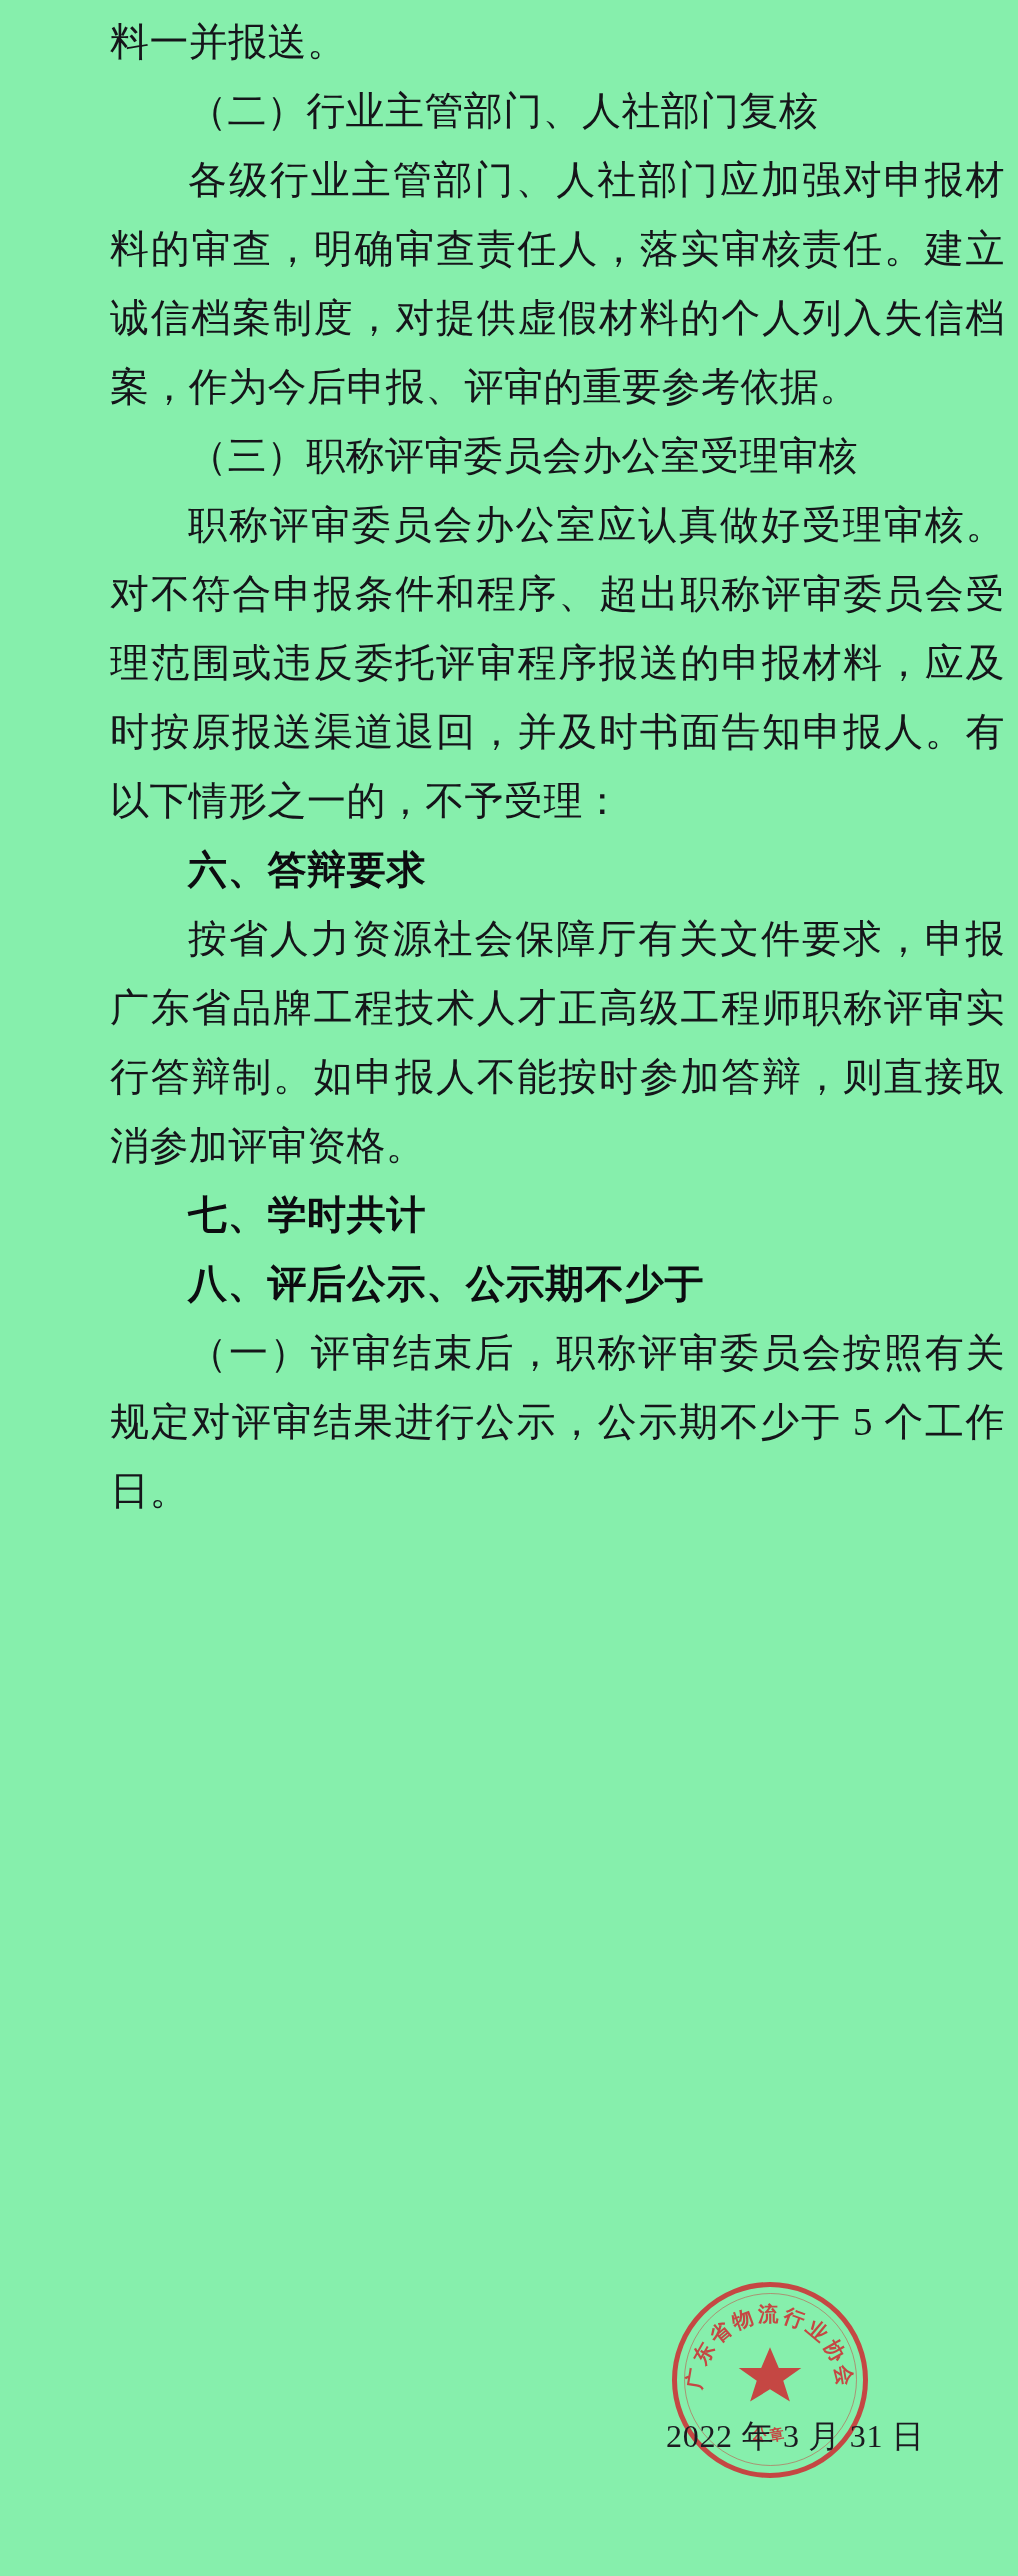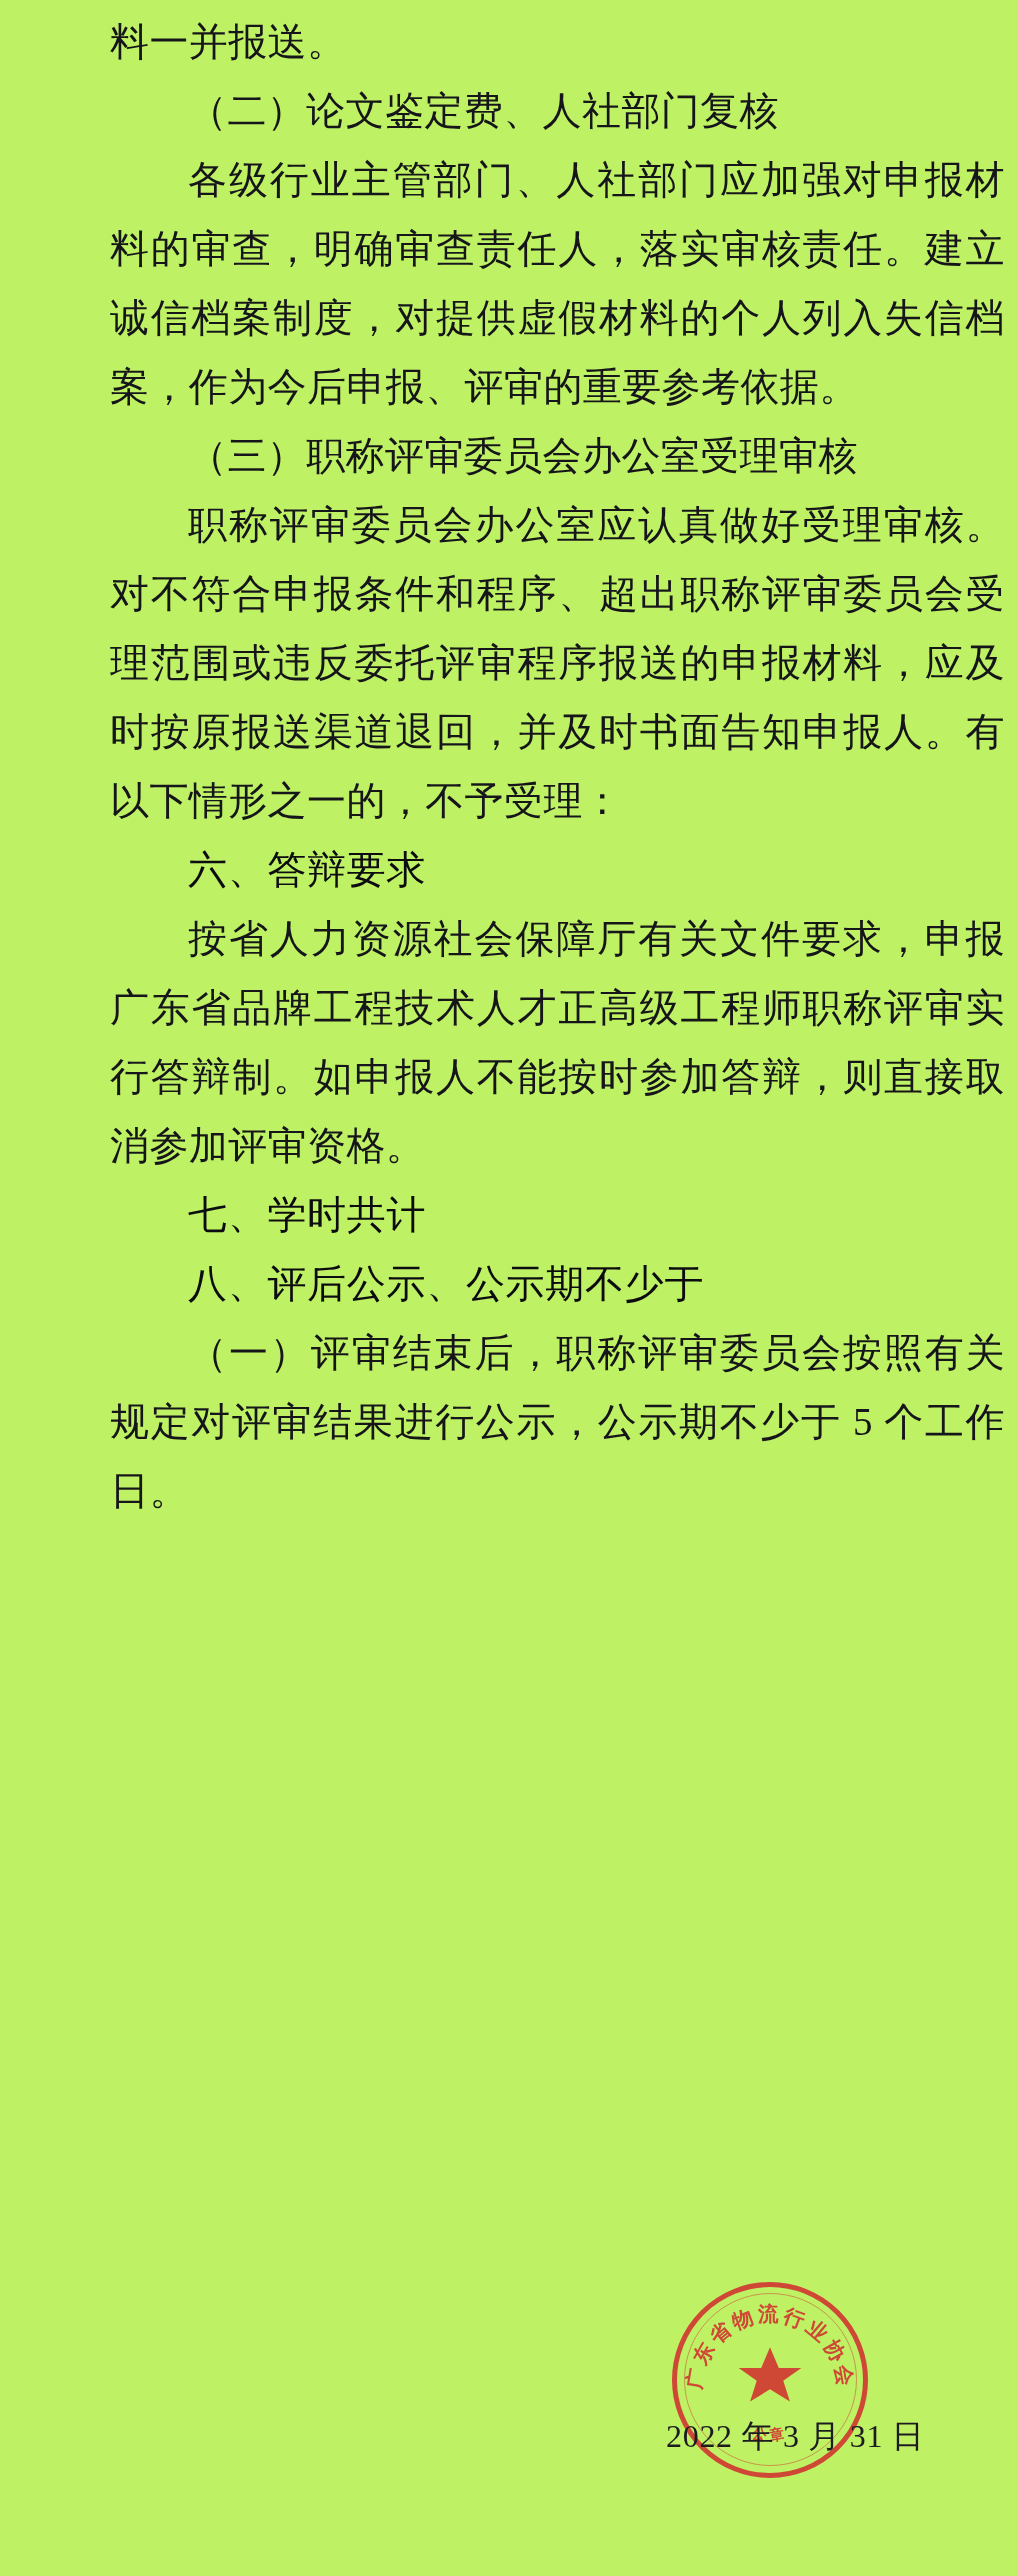--- a/index.html
+++ b/index.html
@@ -6,21 +6,21 @@
   body{
     width:1019px;
     font-family:"Liberation Serif","DejaVu Serif",serif;
     color:#111111;
     -webkit-font-smoothing:antialiased;
   }
   .page{
     position:relative;
     width:1019px;
     min-height:2576px;
-    background:#bef264;
+    background:#86efac;
     box-sizing:border-box;
     padding:0;
     overflow:hidden;
   }
   .col{
     position:absolute;
     left:110px;
     top:7.2px;
     width:895px;
   }
@@ -34,21 +34,21 @@
     text-justify:inter-character;
     text-indent:0;
     color:#15151a;
     font-weight:400;
   }
   p.indent{ text-indent:78px; }
   p.heading{
     margin:0;
     font-size:39px;
     line-height:69px;
-    font-weight:400;
+    font-weight:700;
     text-indent:78px;
     color:#0c0c10;
     letter-spacing:0.7px;
   }
 
   
   .signblock{
     position:absolute;
     left:0; top:2260px;
     width:1019px;
@@ -97,21 +97,21 @@
 </style>
 </head>
 <body>
 
 <div class="page">
 
   <div class="col">
 
     <p class="para">料一并报送。</p>
 
-    <p class="para indent">（二）论文鉴定费、人社部门复核</p>
+    <p class="para indent">（二）行业主管部门、人社部门复核</p>
 
     <p class="para indent">各级行业主管部门、人社部门应加强对申报材料的审查，明确审查责任人，落实审核责任。建立诚信档案制度，对提供虚假材料的个人列入失信档案，作为今后申报、评审的重要参考依据。</p>
 
     <p class="para indent">（三）职称评审委员会办公室受理审核</p>
 
     <p class="para indent">职称评审委员会办公室应认真做好受理审核。对不符合申报条件和程序、超出职称评审委员会受理范围或违反委托评审程序报送的申报材料，应及时按原报送渠道退回，并及时书面告知申报人。有以下情形之一的，不予受理：</p>
 
 
     <p class="heading">六、答辩要求</p>
 

